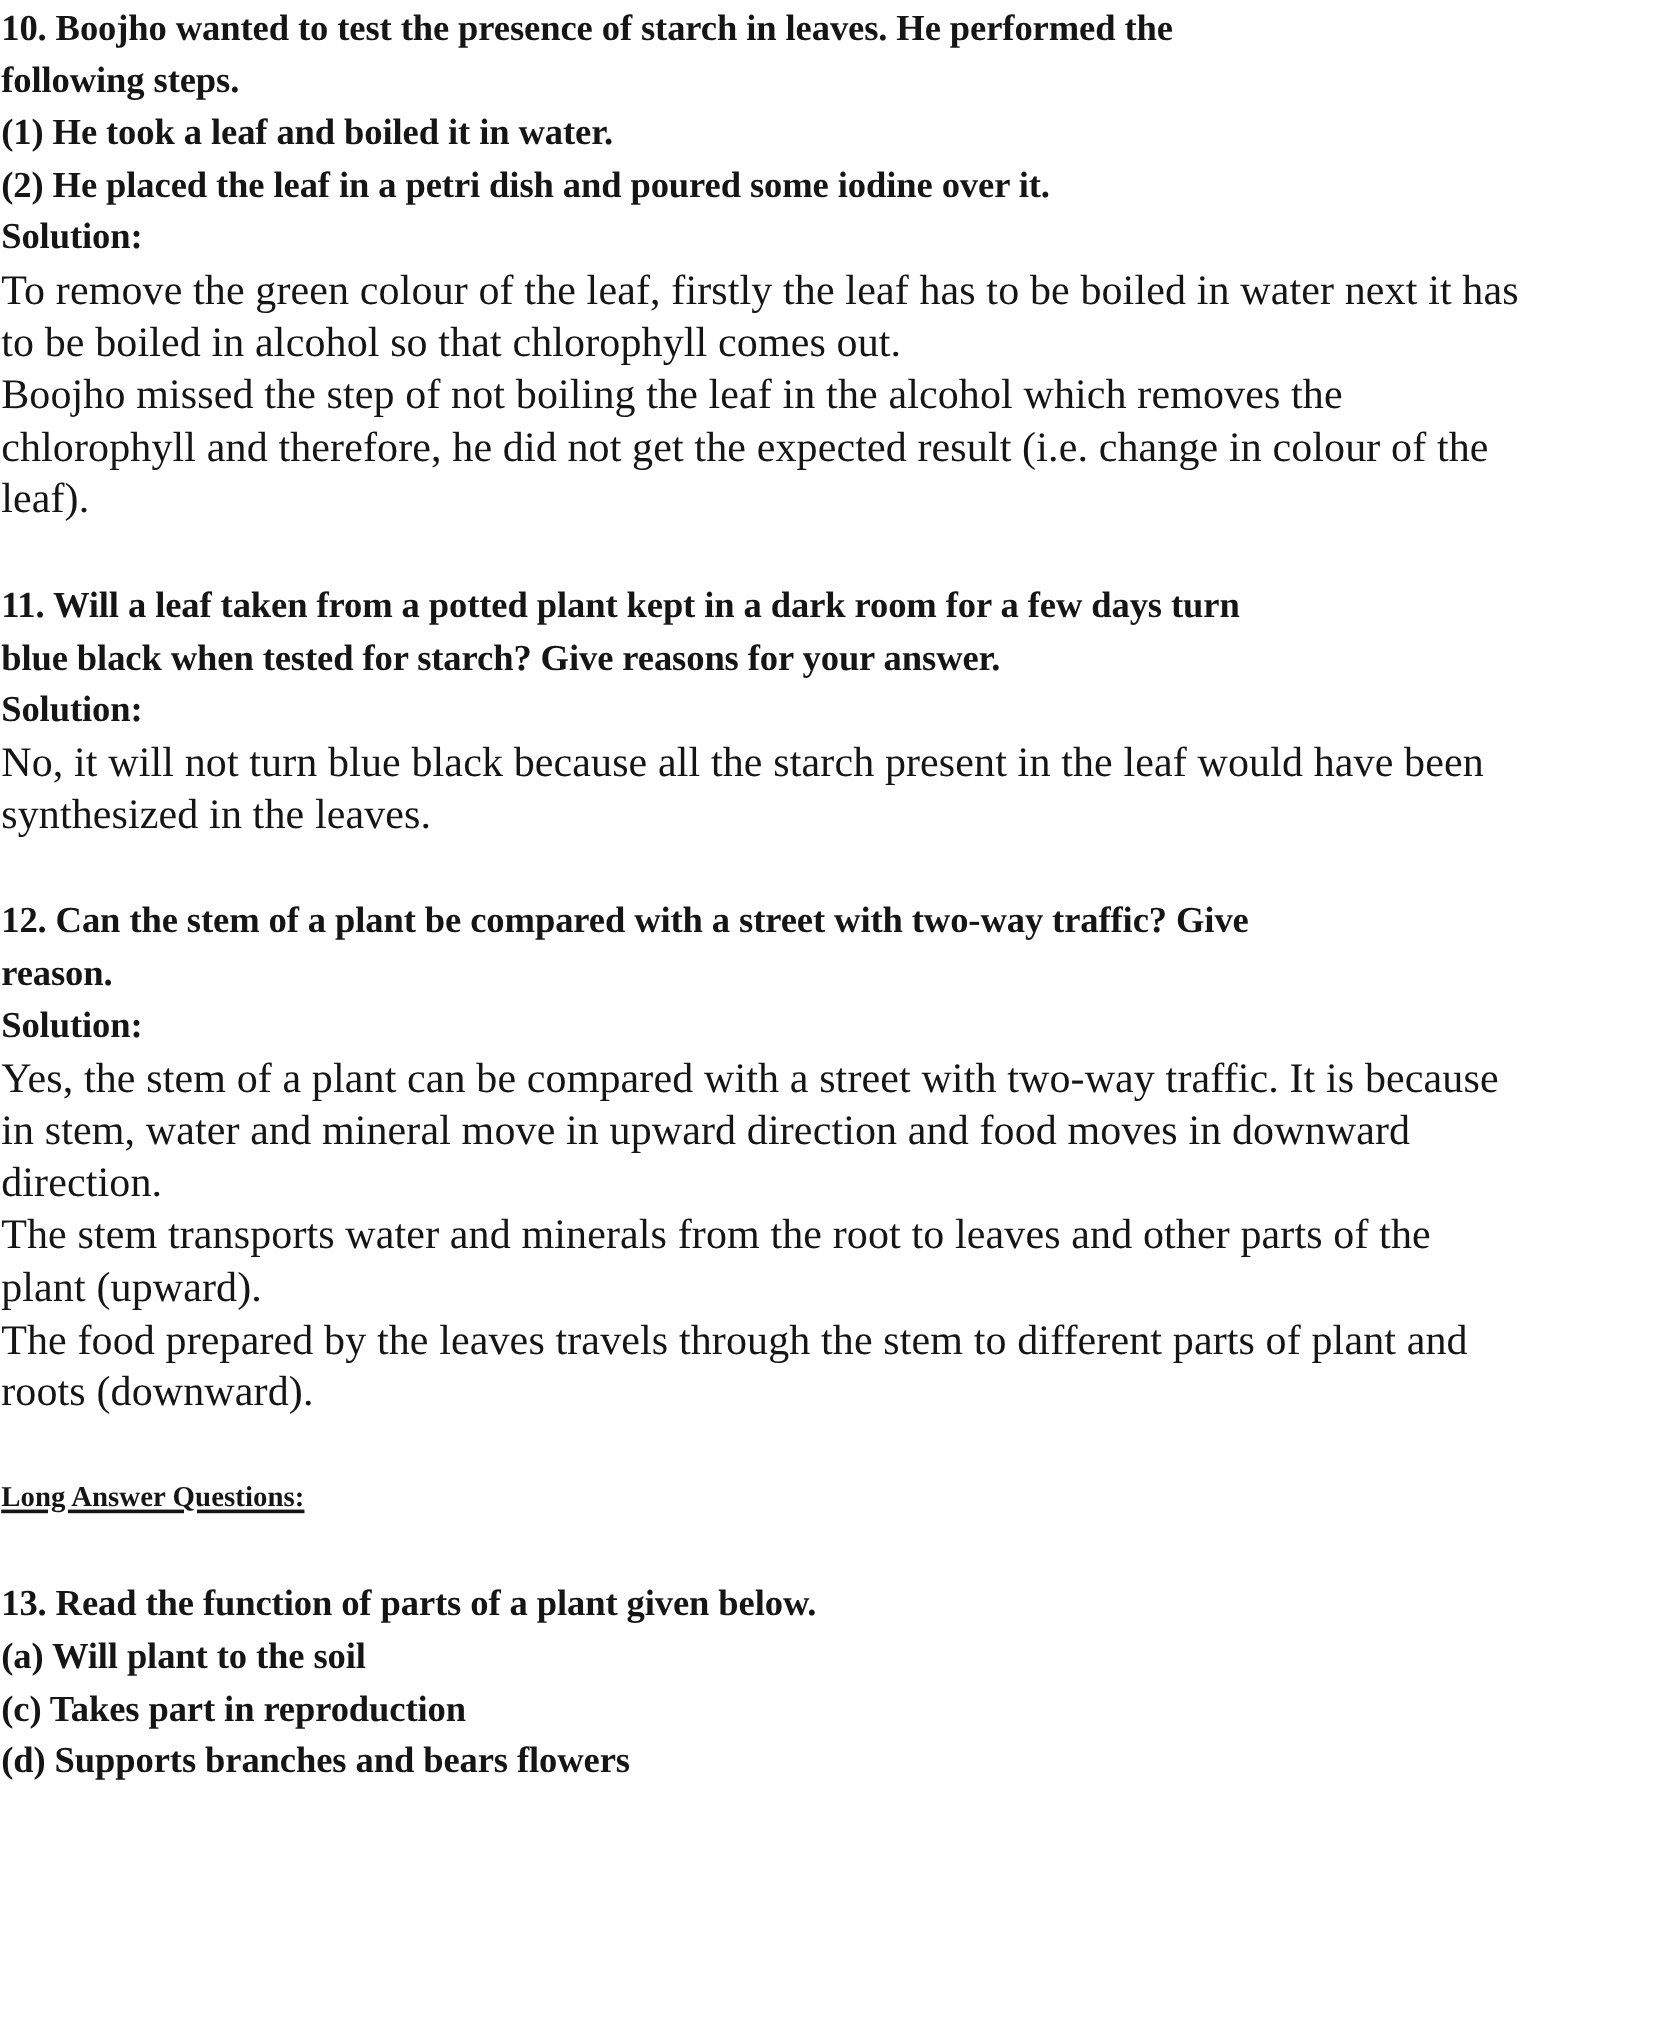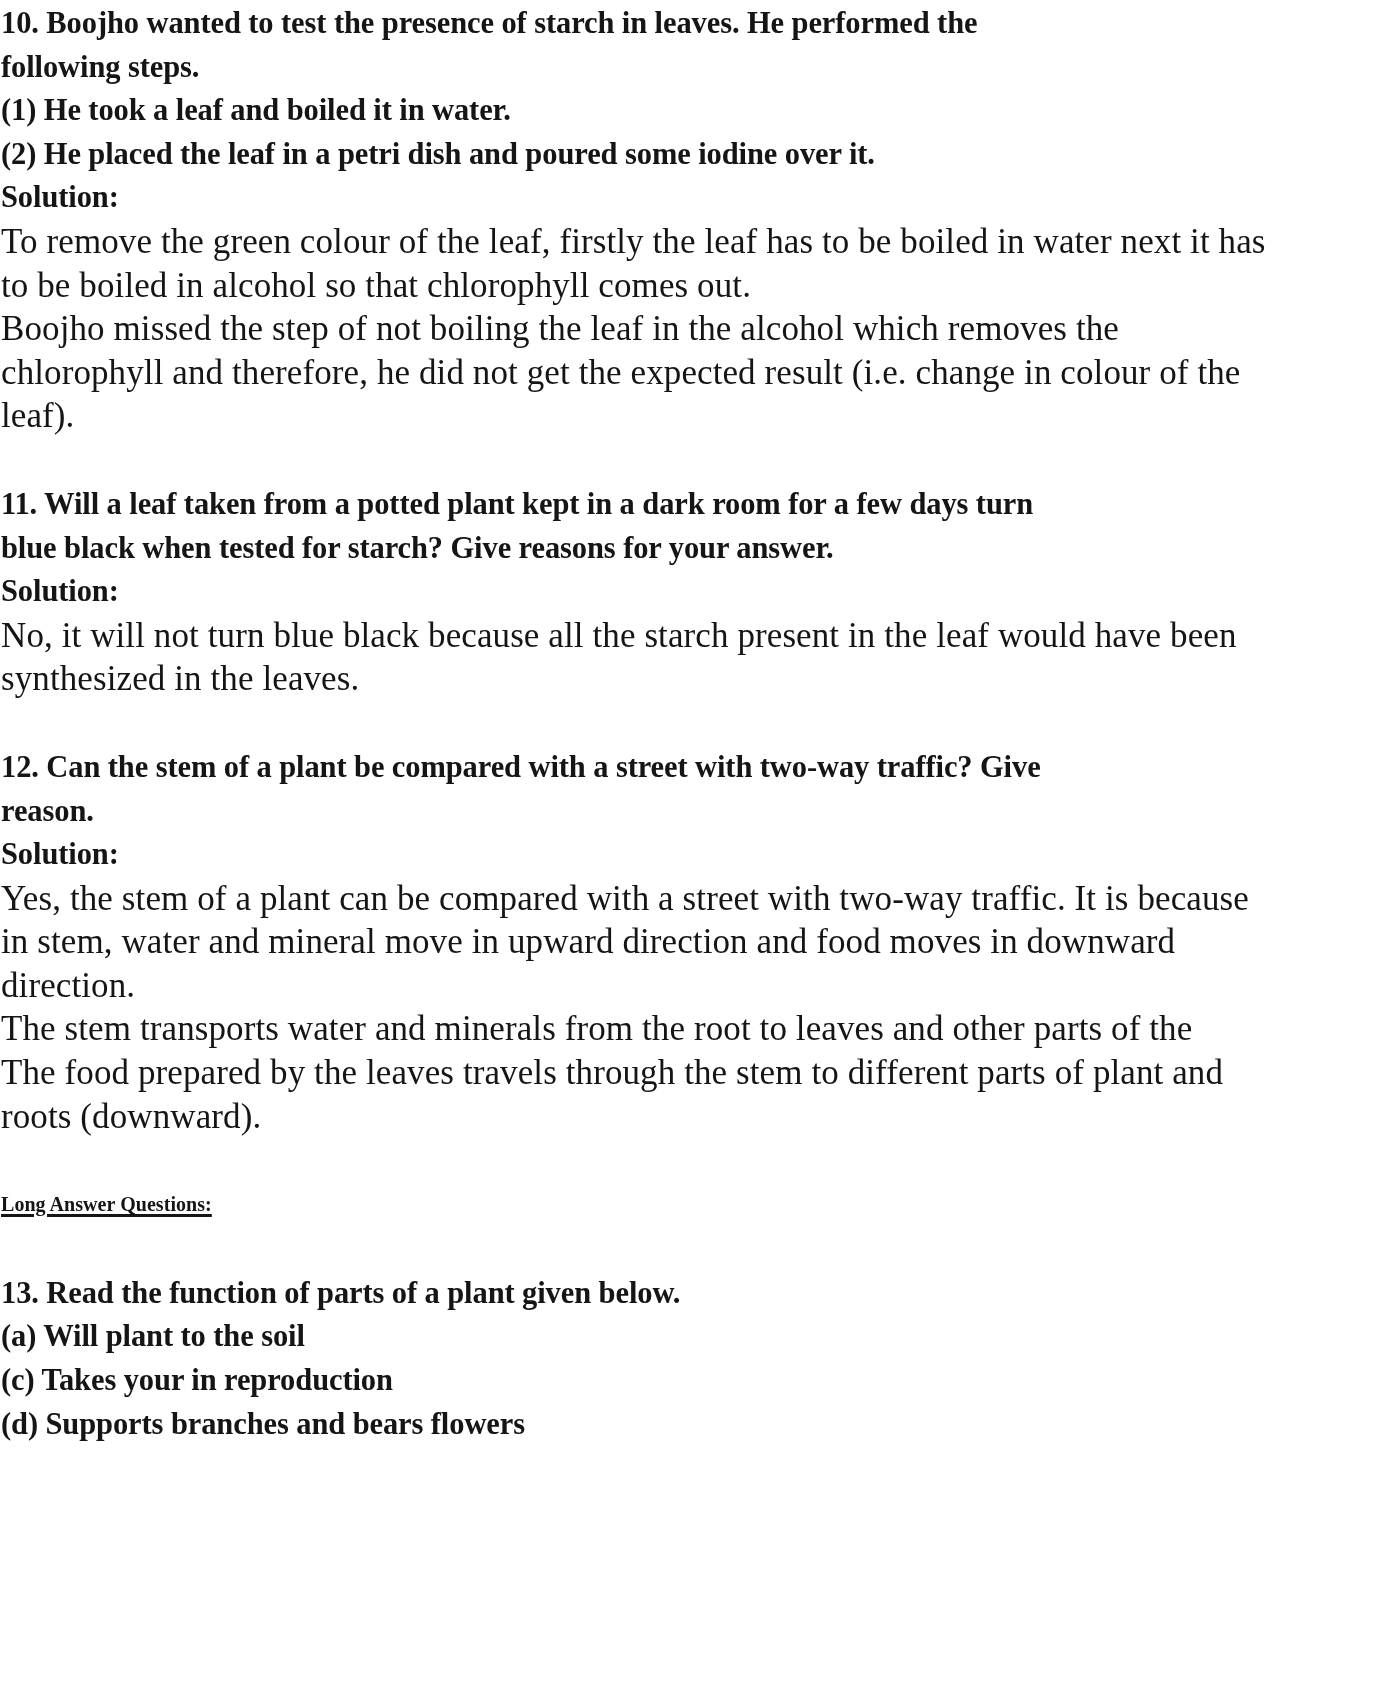--- a/index.html
+++ b/index.html
@@ -22,21 +22,21 @@
     position: relative;
     box-sizing: border-box;
     padding: 0;
   }
   .doc {
     padding-top: 2px;
   }
   
   .line {
     display: block;
-    font-size: 20px;
+    font-size: 24px;
     line-height: 43.6px;
     letter-spacing: 0.05px;
     white-space: pre;
     padding-left: 1px;
   }
   .line.bold {
     font-weight: 700;
     font-size: 30.5px;
     letter-spacing: -0.1px;
   }
@@ -83,28 +83,29 @@
       </div>
       <div class="blockgap"></div>
       <div class="block">
         <div class="line bold">12. Can the stem of a plant be compared with a street with two-way traffic? Give</div>
         <div class="line bold">reason.</div>
         <div class="line bold">Solution:</div>
         <div class="line body">Yes, the stem of a plant can be compared with a street with two-way traffic. It is because</div>
         <div class="line body">in stem, water and mineral move in upward direction and food moves in downward</div>
         <div class="line body">direction.</div>
         <div class="line body">The stem transports water and minerals from the root to leaves and other parts of the</div>
+        <div class="line body">plant (upward).</div>
         <div class="line body">The food prepared by the leaves travels through the stem to different parts of plant and</div>
         <div class="line body">roots (downward).</div>
       </div>
       <div class="blockgap"></div>
       <div class="block">
         <div class="line underline">Long Answer Questions:</div>
       </div>
       <div class="blockgap"></div>
       <div class="block">
         <div class="line bold">13. Read the function of parts of a plant given below.</div>
         <div class="line bold">(a) Will plant to the soil</div>
-        <div class="line bold">(c) Takes your in reproduction</div>
+        <div class="line bold">(c) Takes part in reproduction</div>
         <div class="line bold">(d) Supports branches and bears flowers</div>
       </div>
     </div>
 </div>
 
 </body></html>

